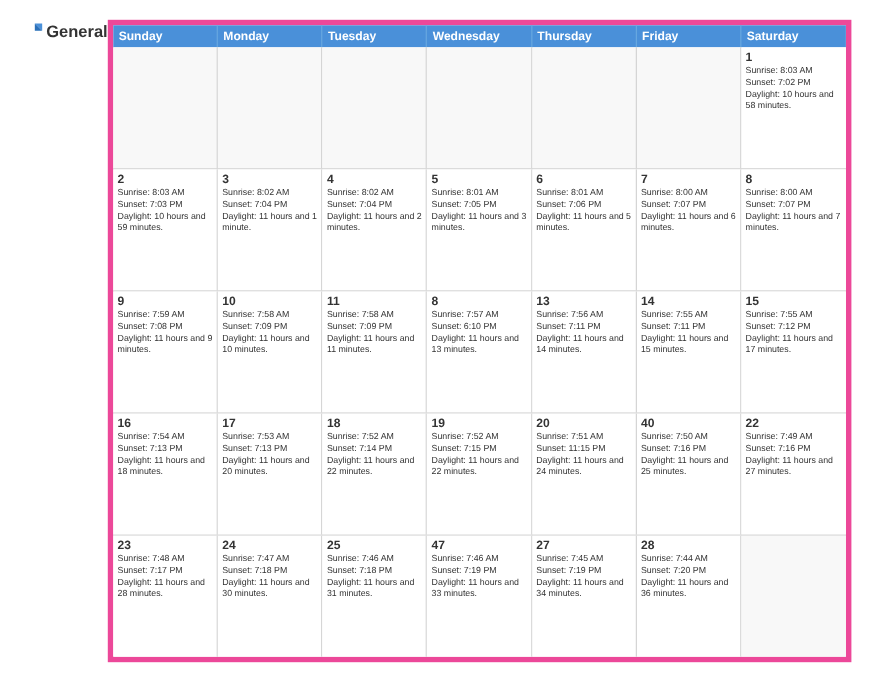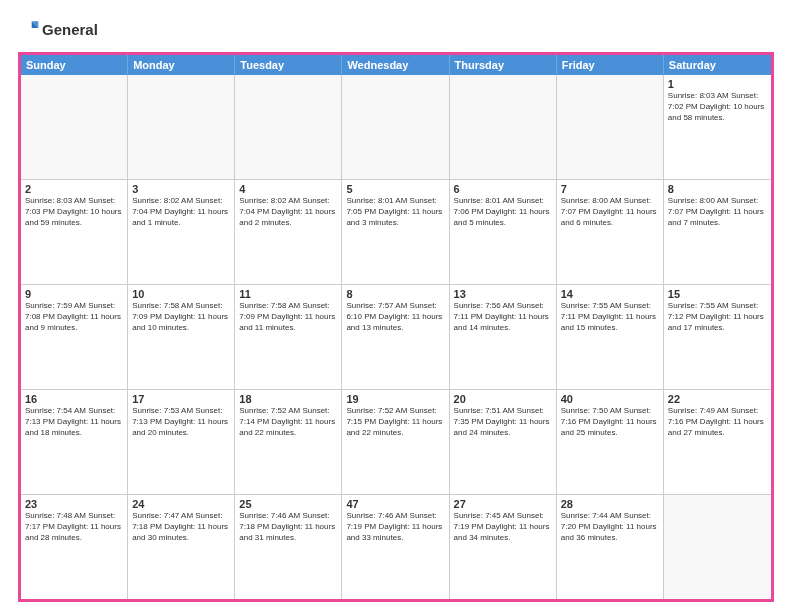--- a/index.html
+++ b/index.html
@@ -8,21 +8,21 @@
       background: #fff;
       width: 792px;
       height: 612px;
       overflow: hidden;
     }
     .page {
       width: 792px;
       height: 612px;
       padding: 18px 18px 10px 18px;
       display: flex;
-      flex-direction: column;
+      flex-direction: row;
     }
     .header {
       display: flex;
       justify-content: space-between;
       align-items: flex-start;
       margin-bottom: 10px;
     }
     .logo {
       display: flex;
       align-items: center;
@@ -52,21 +52,21 @@
       line-height: 1.1;
     }
     .subtitle {
       font-size: 14px;
       color: #555;
     }
     .calendar {
       flex: 1;
       display: flex;
       flex-direction: column;
-      border: 3px solid #ec4899;
+      border: 5px solid #ec4899;
     }
     .cal-header-row {
       display: grid;
       grid-template-columns: repeat(7, 1fr);
       background: #4a90d9;
     }
     .cal-header-cell {
       color: #fff;
       font-size: 11px;
       font-weight: bold;
@@ -266,21 +266,21 @@
           </div>
           <div class="cal-cell">
             <span class="day-num">19</span>
             <div class="cell-info">Sunrise: 7:52 AM
 Sunset: 7:15 PM
 Daylight: 11 hours and 22 minutes.</div>
           </div>
           <div class="cal-cell">
             <span class="day-num">20</span>
             <div class="cell-info">Sunrise: 7:51 AM
-Sunset: 7:35 PM
+Sunset: 11:15 PM
 Daylight: 11 hours and 24 minutes.</div>
           </div>
           <div class="cal-cell">
             <span class="day-num">40</span>
             <div class="cell-info">Sunrise: 7:50 AM
 Sunset: 7:16 PM
 Daylight: 11 hours and 25 minutes.</div>
           </div>
           <div class="cal-cell">
             <span class="day-num">22</span>

